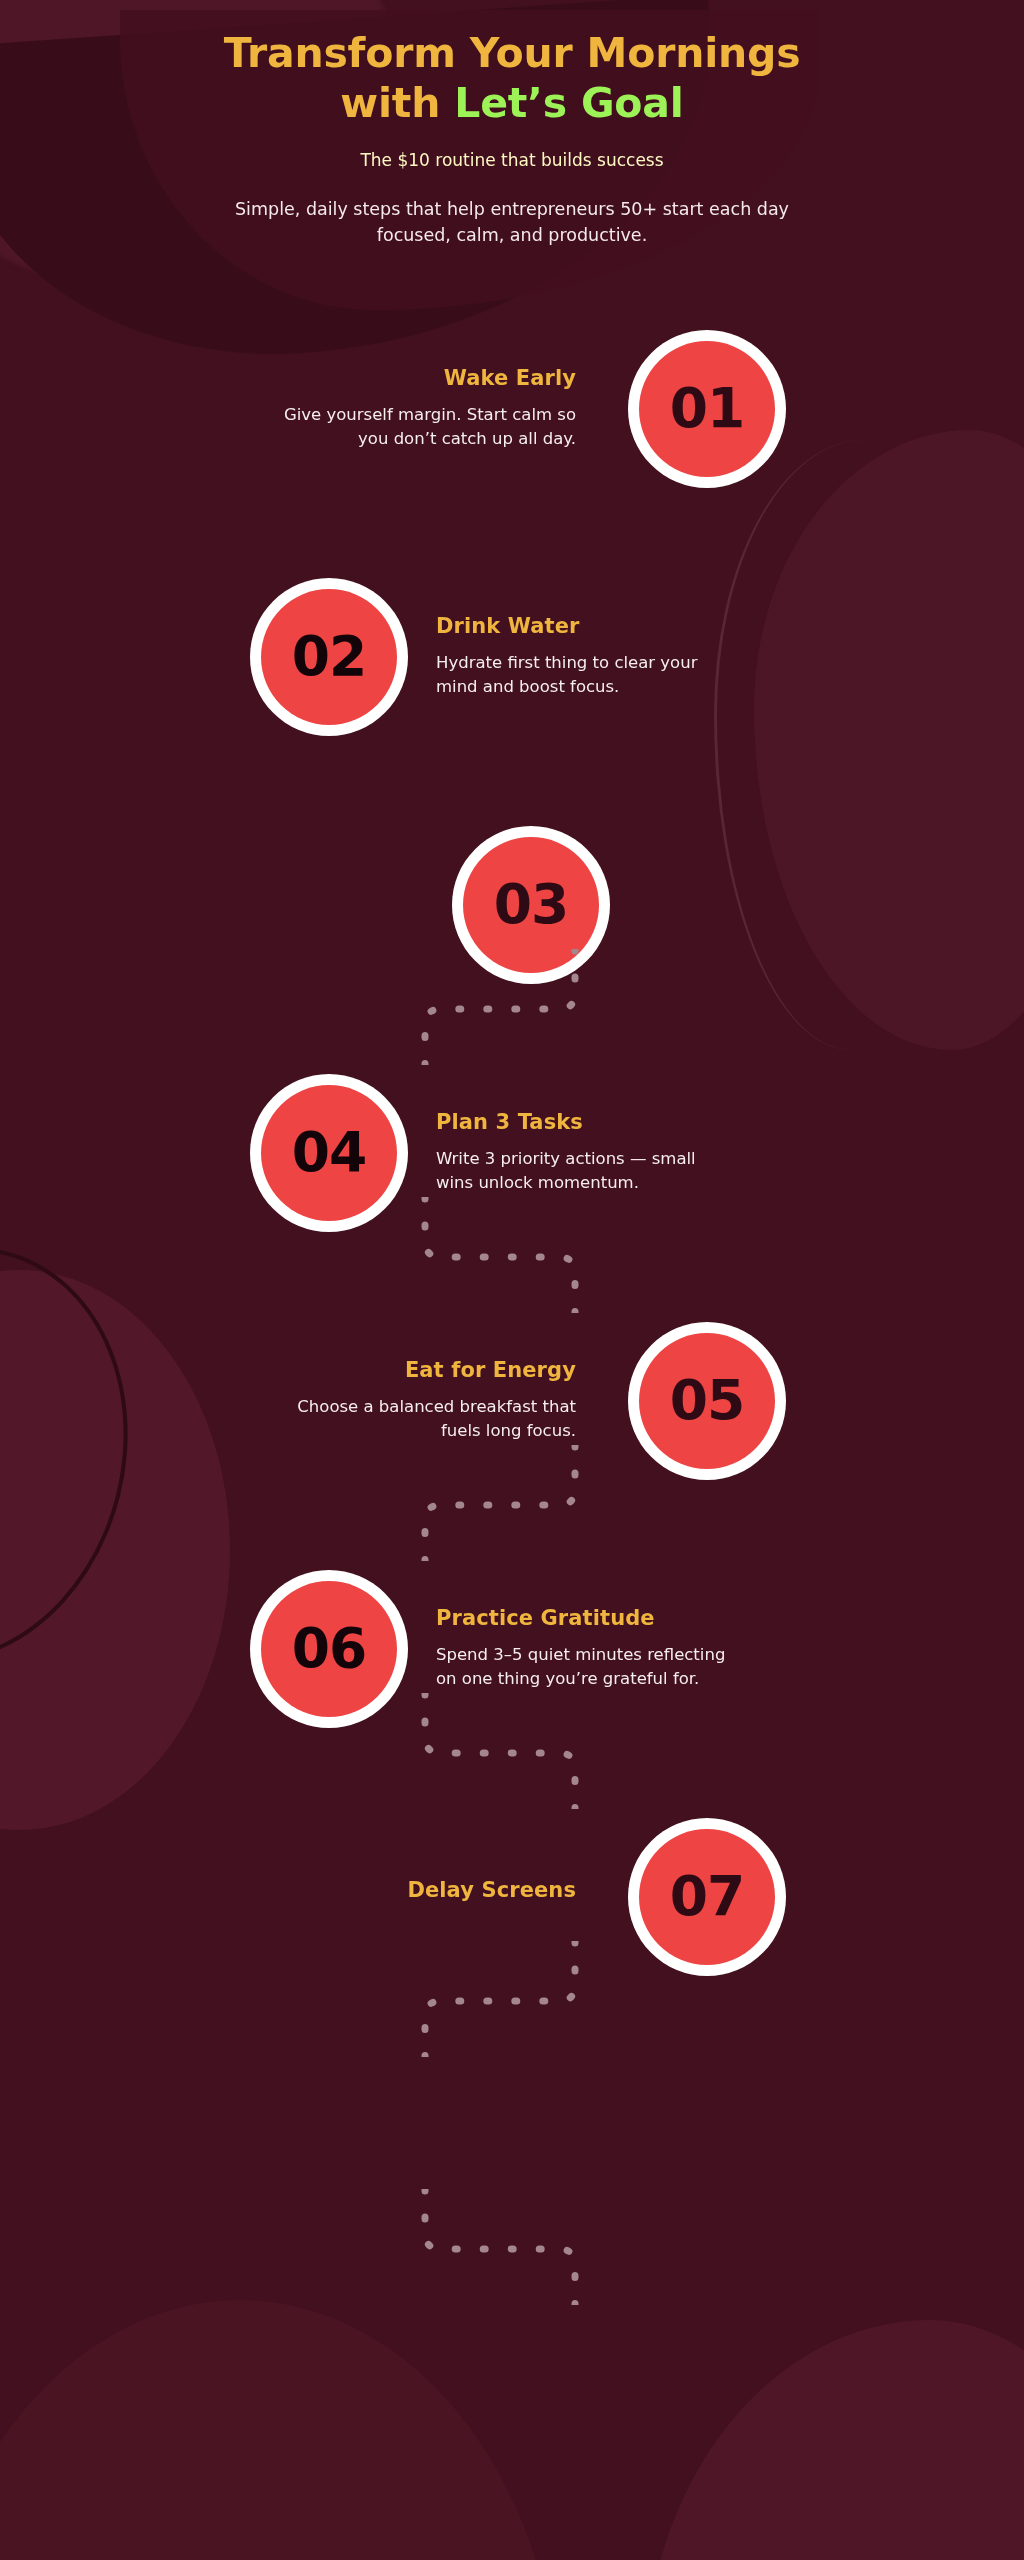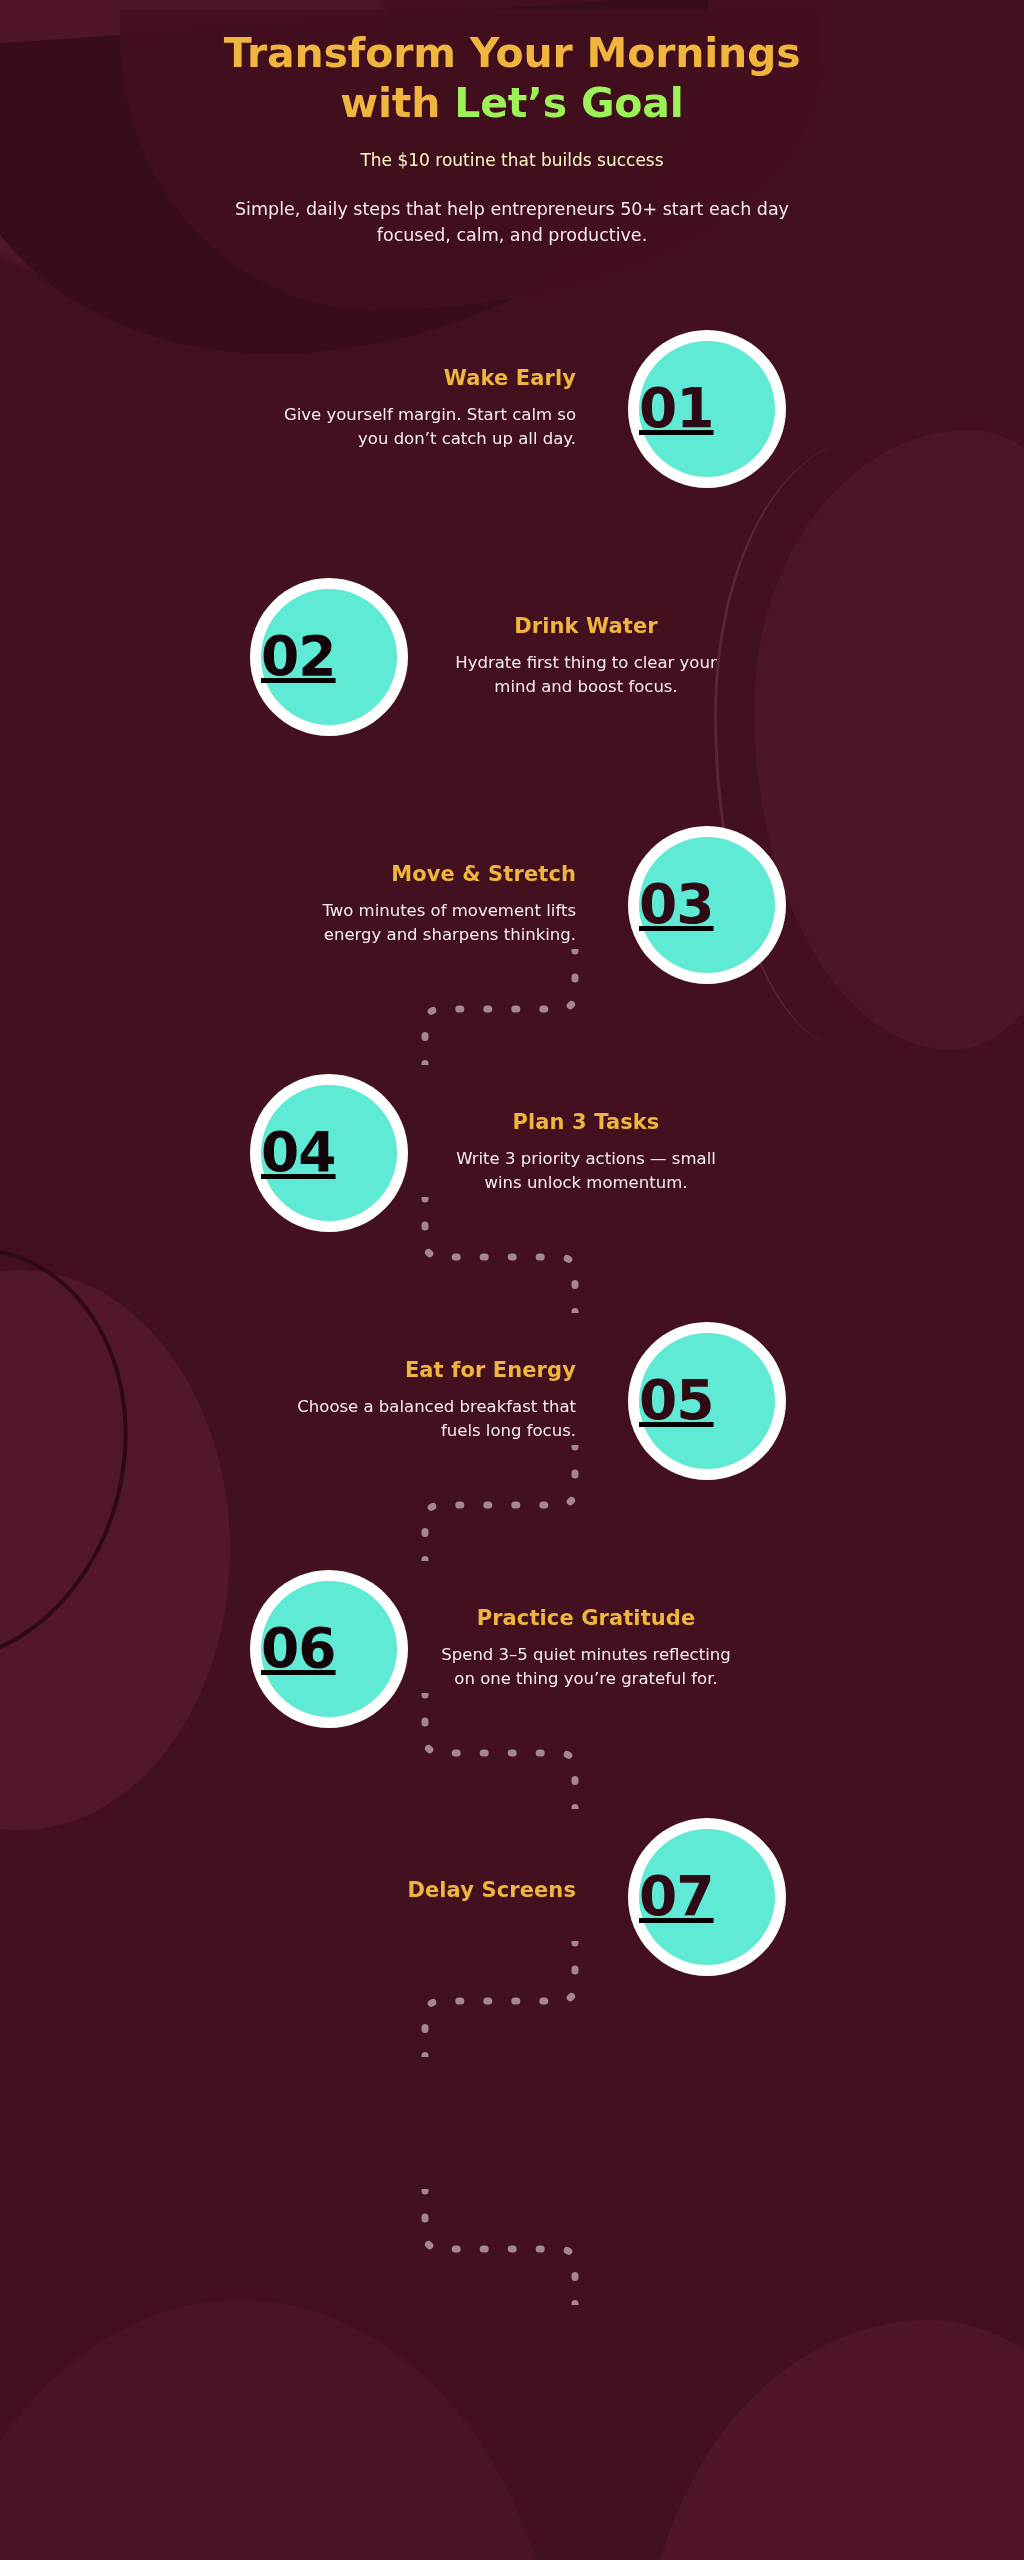--- a/index.html
+++ b/index.html
@@ -99,39 +99,39 @@
   .steps { position:relative; z-index:5; margin-top:36px; }
   .step {
     position:relative;
     display:flex; align-items:center;
     height:248px;
     padding:0 48px;
   }
   .step.right-circle { justify-content:center; }
   .step .textblock { width:300px; }
   .step.right-circle .textblock { text-align:right; margin-right:28px; }
-  .step.left-circle  .textblock { text-align:center;  margin-left:28px; }
+  .step.left-circle  .textblock { text-align:left;  margin-left:28px; }
   .step.right-circle { padding-left:86px;gap:24px; }
   .step.left-circle  { padding-right:86px; justify-content:center; }
 
   .circle-wrap {
     position:relative;
     width:158px; height:158px;
     flex:0 0 158px;
   }
   .circle-ring {
     position:absolute; inset:0;
     border-radius:50%;
     background:#ffffff;
   }
   .circle-fill {
     position:absolute; inset:11px;
     border-radius:50%;
-    background:#5eead4;
-    display:flex; align-items:center; justify-content:flex-start;text-decoration:underline;
+    background:#ef4444;
+    display:flex; align-items:center; justify-content:center;
   }
   .circle-num {
     font-size:55px; font-weight:bold; color:#2d0a14;
     letter-spacing:-1px; line-height:1;
   }
   .step.dark-num .circle-num { color:#120408; }
 
   .step-title {
     font-size:21px; font-weight:bold; color:#EFB53E;
     margin-bottom:13px; letter-spacing:.1px;
@@ -210,24 +210,20 @@
       </div>
     </div>
 
     <div class="connector" style="left:368px; top:912px;">
       <svg width="250" height="116" viewBox="0 0 250 116">
         <path class="cpath" d="M57 0 L57 44 Q57 60 73 60 L191 60 Q207 60 207 76 L207 116"></path>
       </svg>
     </div>
 
     <div class="step right-circle">
-      <div class="textblock">
-        <div class="step-title">Move &amp; Stretch</div>
-        <div class="step-desc">Two minutes of movement lifts energy and sharpens thinking.</div>
-      </div>
       <div class="circle-wrap">
         <div class="circle-ring"></div>
         <div class="circle-fill">
           <span class="circle-num">03</span>
         </div>
       </div>
     </div>
 
     <div class="connector" style="left:368px; top:1160px;">
       <svg width="250" height="116" viewBox="0 0 250 116">

